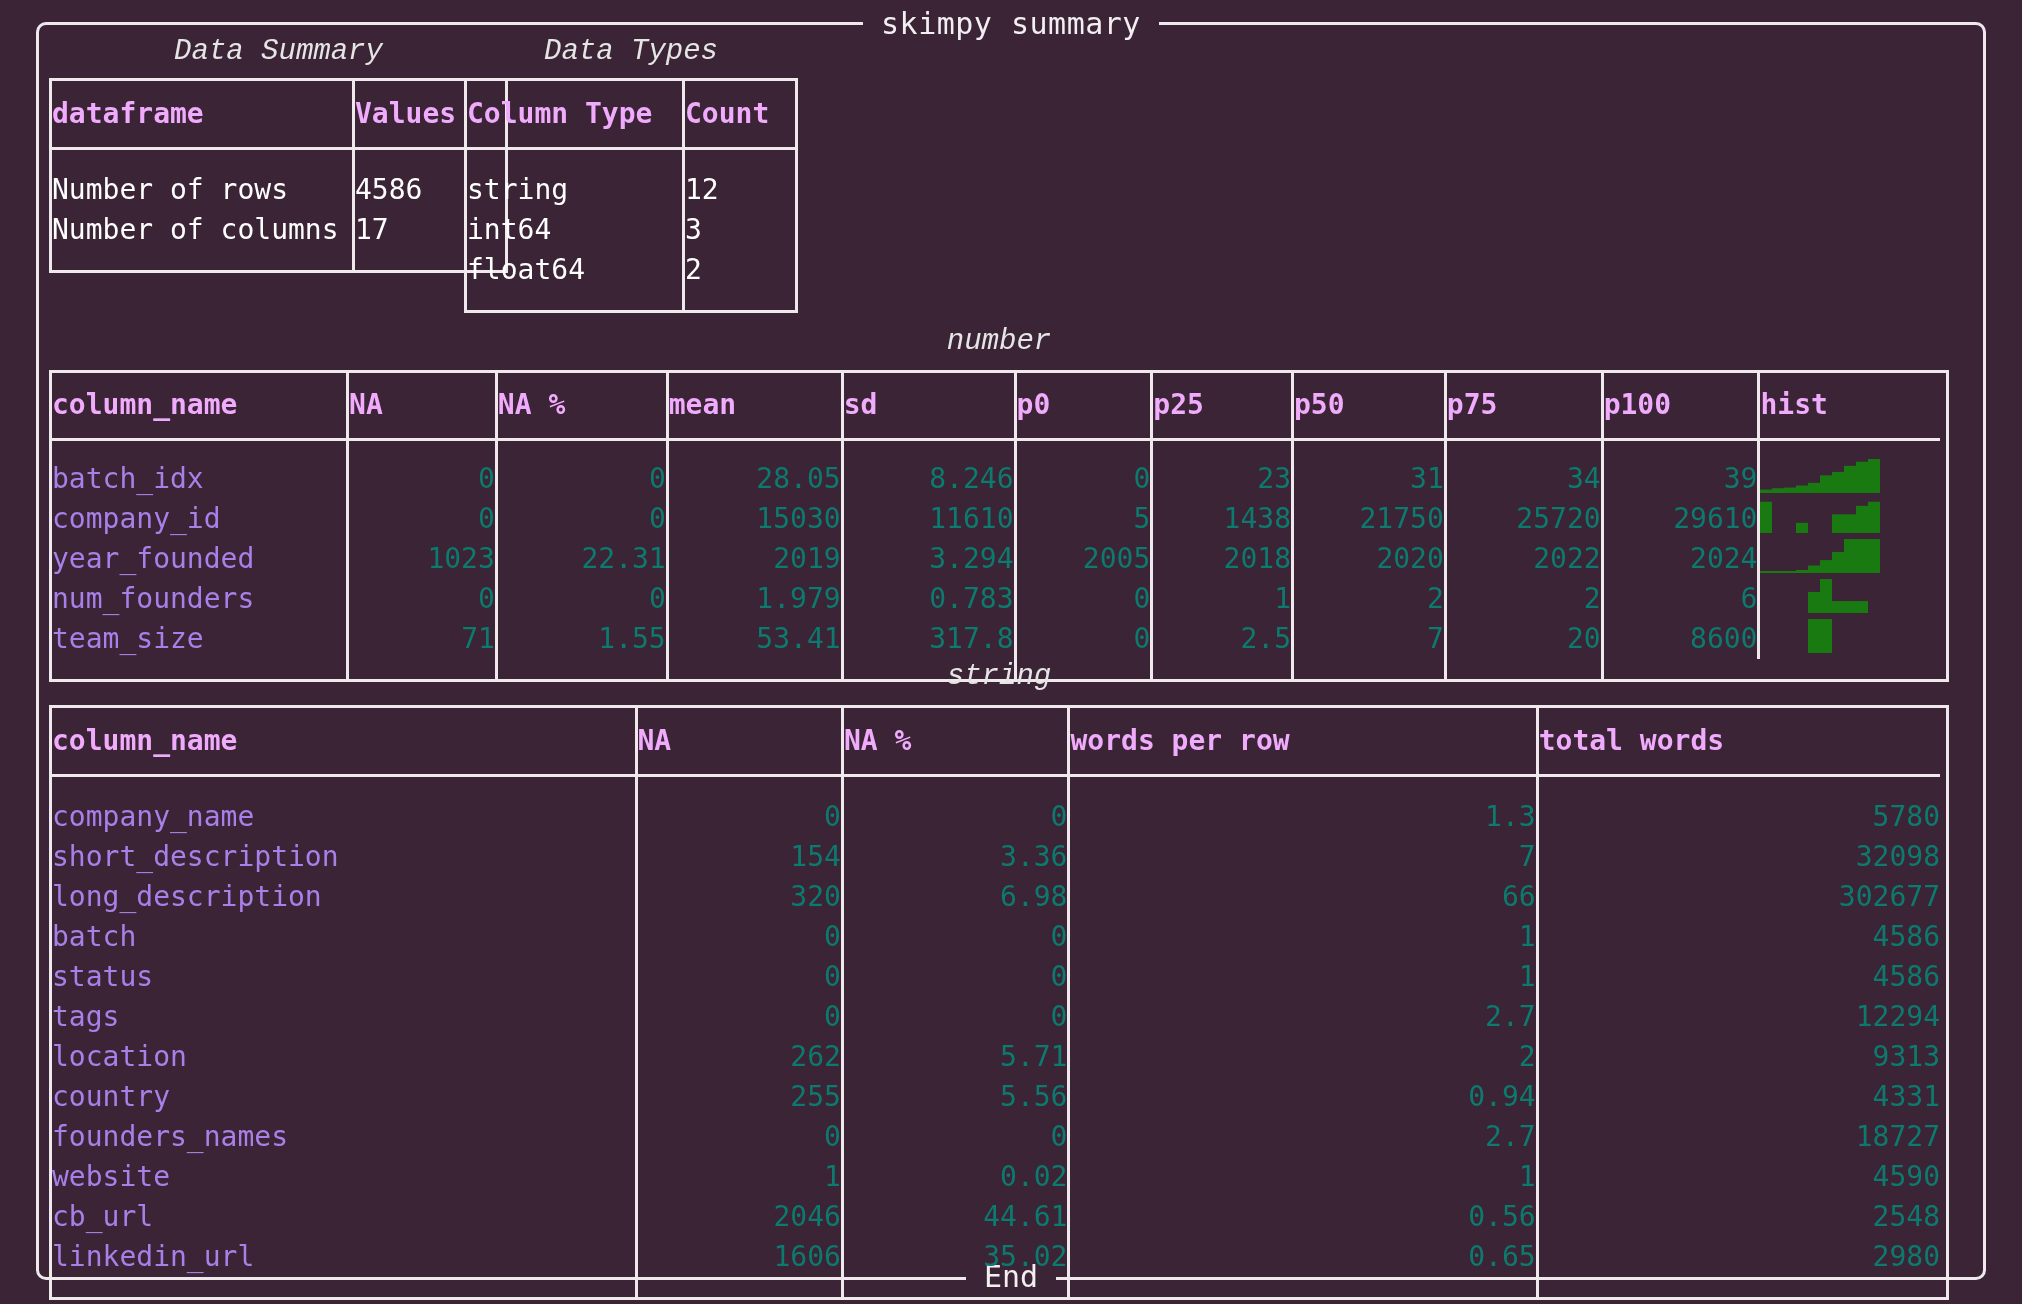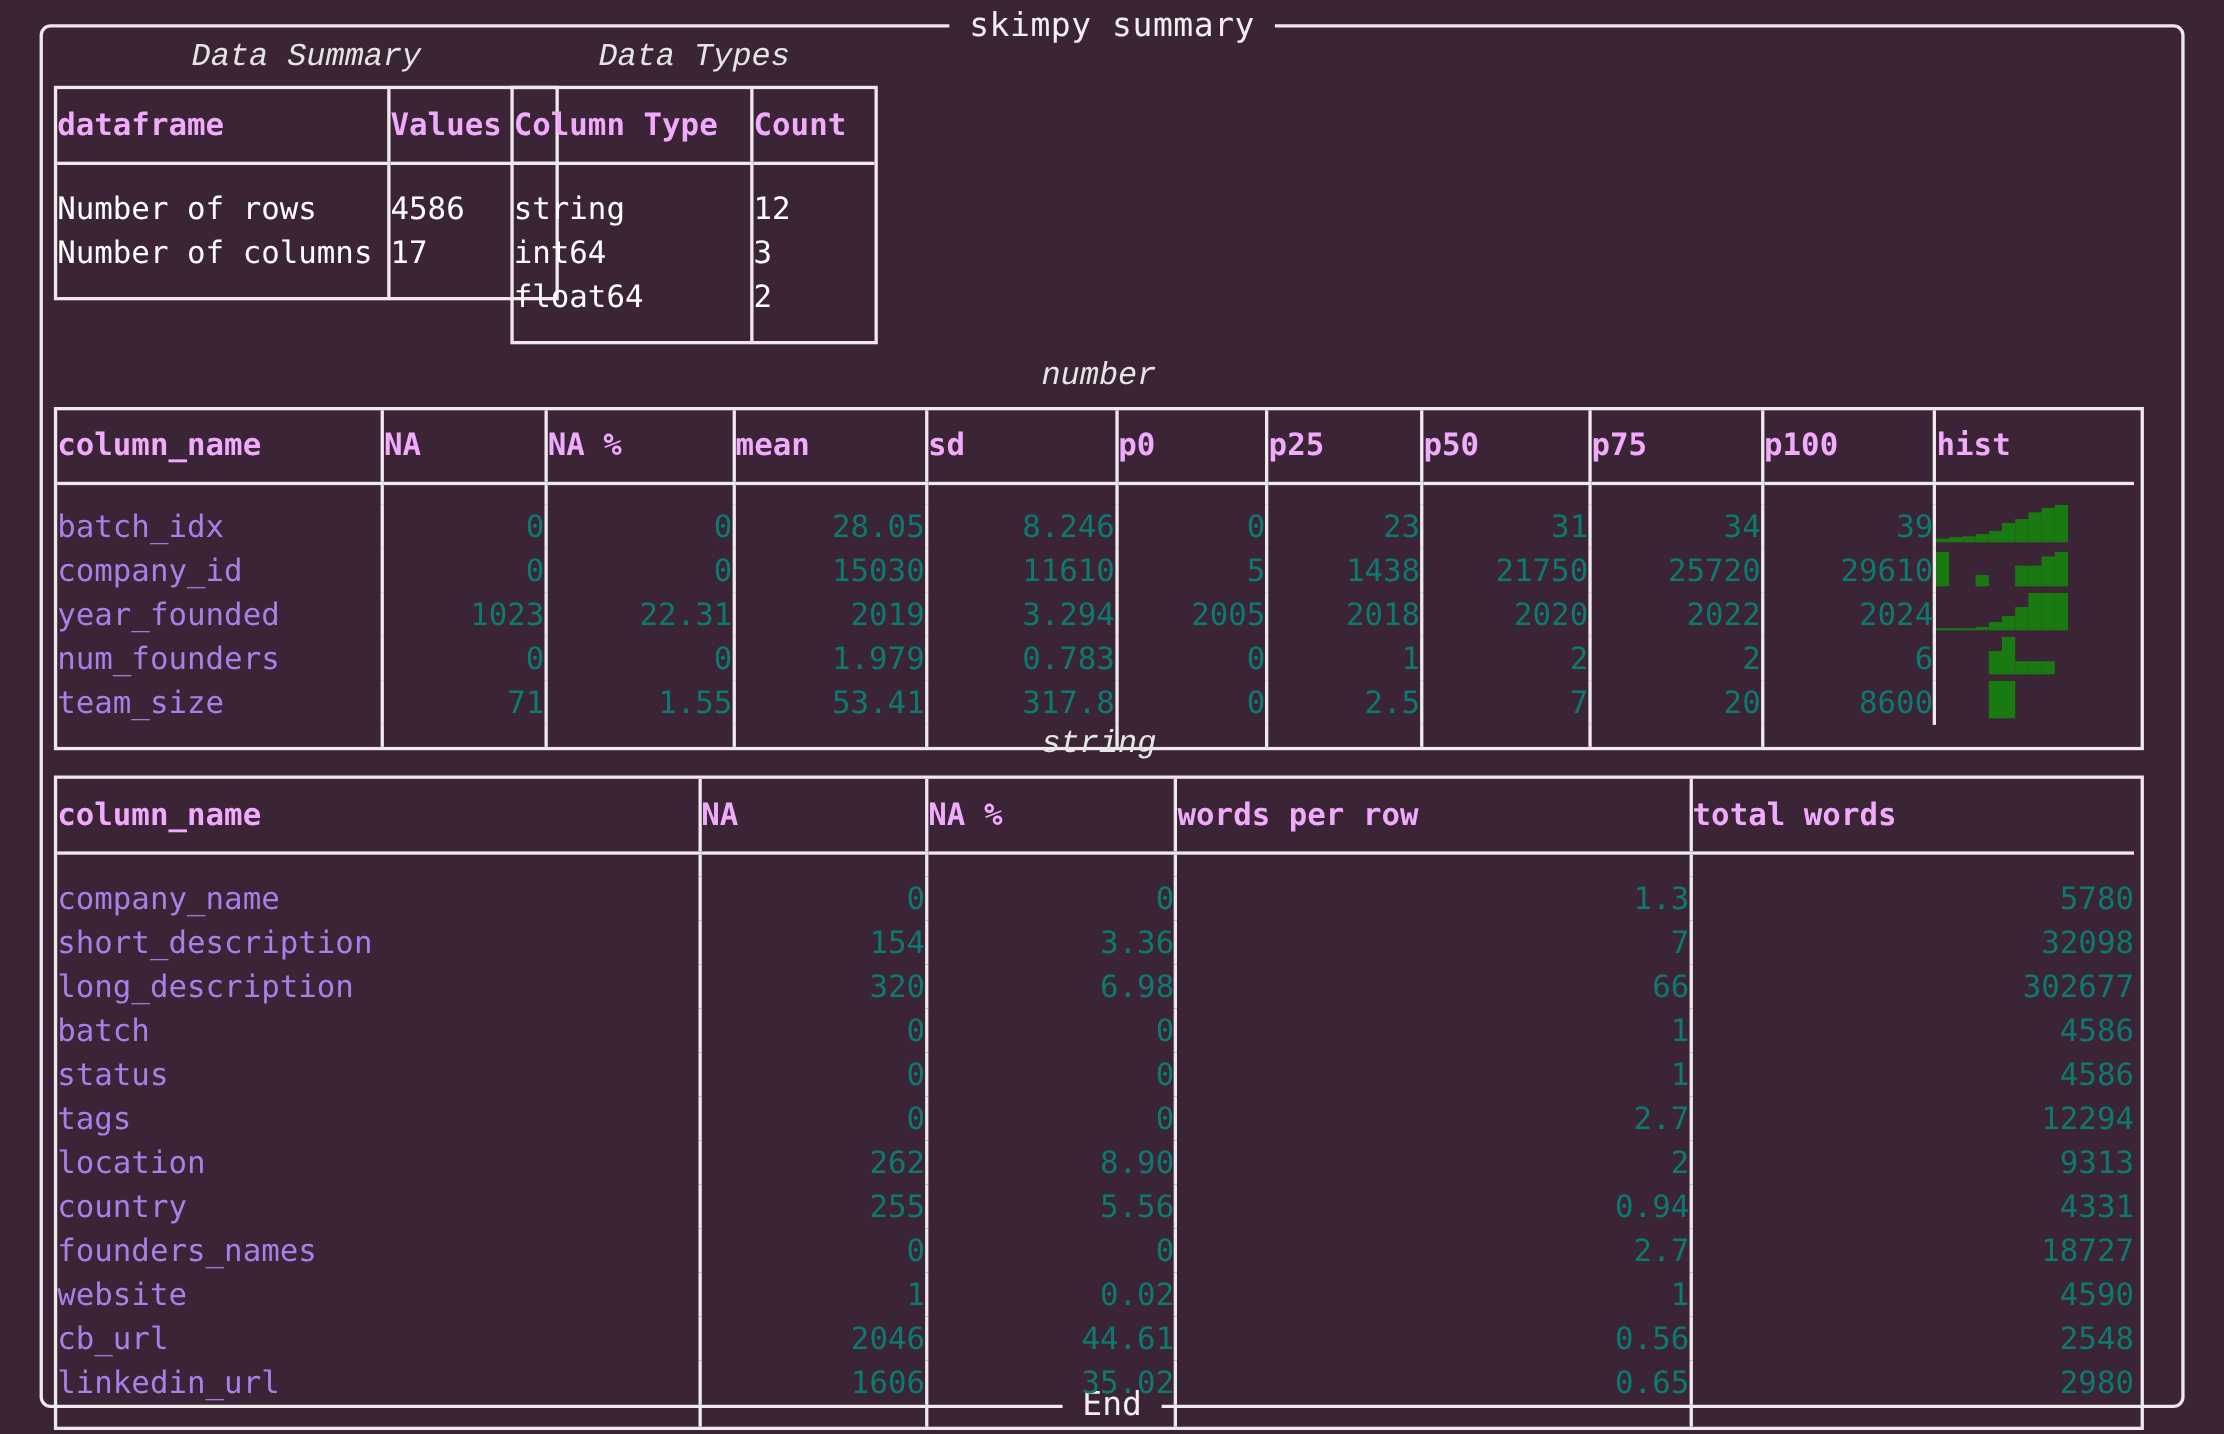--- a/index.html
+++ b/index.html
@@ -451,21 +451,21 @@
             <tr>
               <td class="bcell hpad lcol">tags</td>
               <td class="bcell hpad rnum">0</td>
               <td class="bcell hpad rnum">0</td>
               <td class="bcell hpad rnum">2.7</td>
               <td class="bcell hpad rnum">12294</td>
             </tr>
             <tr>
               <td class="bcell hpad lcol">location</td>
               <td class="bcell hpad rnum">262</td>
-              <td class="bcell hpad rnum">8.90</td>
+              <td class="bcell hpad rnum">5.71</td>
               <td class="bcell hpad rnum">2</td>
               <td class="bcell hpad rnum">9313</td>
             </tr>
             <tr>
               <td class="bcell hpad lcol">country</td>
               <td class="bcell hpad rnum">255</td>
               <td class="bcell hpad rnum">5.56</td>
               <td class="bcell hpad rnum">0.94</td>
               <td class="bcell hpad rnum">4331</td>
             </tr>

